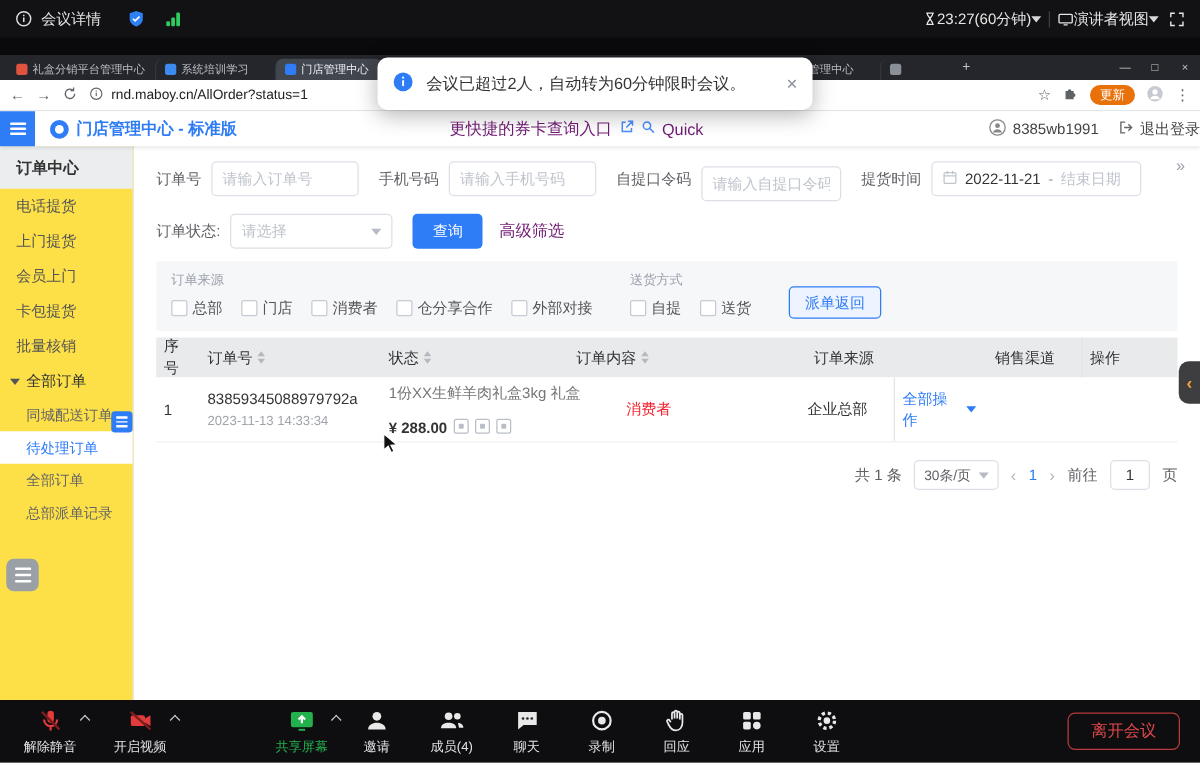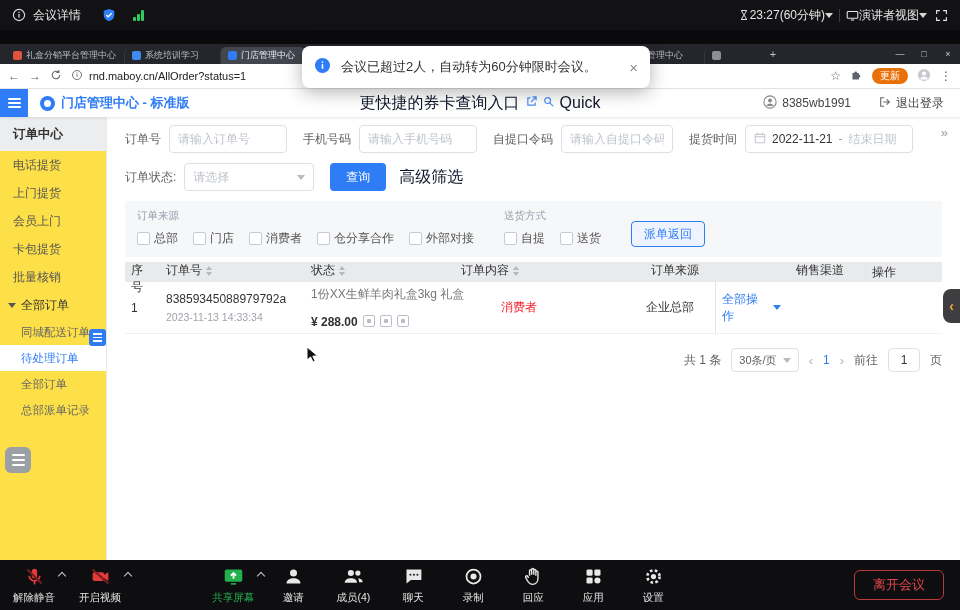--- a/index.html
+++ b/index.html
@@ -33,21 +33,21 @@
 .url-text{font-size:11px;color:#202124;white-space:nowrap}
 .chip-update{background:#e8710a;color:#fff;border-radius:8px;padding:1px 8px;font-size:10px;flex:none}
 
 .appheader{height:28px;background:#fff;box-shadow:0 1px 3px rgba(0,0,0,.10);display:flex;align-items:center;position:relative;z-index:3}
 .burger{width:28px;height:28px;background:#2e7cf6;color:#fff;display:flex;flex-direction:column;align-items:center;justify-content:center;gap:2px;flex:none}
 .burger i{width:13px;height:2px;background:#fff;display:block;border-radius:1px}
 .brand{display:flex;align-items:center;gap:6px;margin-left:12px;color:#2e7cf6;font-weight:bold;font-size:13px}
 .logo-circle{width:15px;height:15px;border-radius:50%;background:#2e7cf6;position:relative}
 .logo-circle::after{content:"";position:absolute;left:4px;top:4px;width:7px;height:7px;border-radius:50%;background:#fff}
 .quicklinks{display:flex;align-items:center;gap:6px;margin-left:170px;font-size:12px;color:#4a8cff}
-.hdr-right{margin-left:auto;display:flex;align-items:center;gap:28px;padding-right:16px;font-size:12px;color:#444}
+.hdr-right{margin-left:auto;display:flex;align-items:center;gap:16px;padding-right:0;font-size:12px;color:#444}
 .hdr-user,.hdr-logout{display:flex;align-items:center;gap:5px}
 
 .page{flex:1;display:flex;position:relative;background:#fff;height:443px}
 .sidebar{width:107px;background:#fde047;border-right:1px solid #e7e8ea;flex:none;font-size:12px;color:#555}
 .sb-section{height:34px;display:flex;align-items:center;padding-left:13px;font-weight:bold;color:#333;background:#ecedef;font-size:12.5px}
 .sb-item{height:28px;display:flex;align-items:center;padding-left:13px;cursor:default}
 .sb-group{height:28px;display:flex;align-items:center;gap:5px;padding-left:8px;color:#333}
 .sb-sub{height:26px;display:flex;align-items:center;padding-left:21px;font-size:11.5px;color:#666}
 .sb-sub.active{background:#fff;color:#2e7cf6}
 .main{flex:1;position:relative;padding:8px 18px 0;overflow:hidden}
@@ -55,29 +55,29 @@
 .frow{display:flex;align-items:center;margin-bottom:10px;font-size:12px;color:#606266}
 .flabel{margin-right:8px;flex:none}
 .ml{margin-left:16px}
 .inp{height:28px;border:1px solid #dcdfe6;border-radius:4px;background:#fff;font-size:12px;padding:0 8px;color:#333;outline:none}
 .inp::placeholder{color:#bfc4cc}
 .daterange{height:28px;border:1px solid #dcdfe6;border-radius:4px;display:flex;align-items:center;gap:6px;padding:0 8px;font-size:12px;color:#333;width:168px;background:#fff}
 .daterange .ph{color:#bfc4cc}
 .daterange .sep{color:#999}
 .select{height:28px;border:1px solid #dcdfe6;border-radius:4px;display:flex;align-items:center;justify-content:space-between;padding:0 8px;font-size:12px;color:#bfc4cc;background:#fff}
 .btn-primary{height:28px;background:#2e7cf6;color:#fff;border:none;border-radius:4px;padding:0 16px;font-size:12px}
-.link{color:#0f172a;font-size:16px;text-decoration:none}
+.link{color:#701a75;font-size:13px;text-decoration:none}
 .fpanel{background:#f6f7f9;border-radius:2px;padding:8px 12px 10px;display:flex;gap:30px;margin-top:4px;margin-bottom:5px}
 .glabel{font-size:10.5px;color:#9aa0ac;margin-bottom:7px}
 .cbrow{display:flex;gap:15px;align-items:center}
 .cb{display:flex;align-items:center;gap:4px;font-size:12px;color:#555}
 .cbbox{width:13px;height:13px;border:1px solid #c6cad2;border-radius:2px;background:#fff;display:inline-block}
 .btncol{display:flex;align-items:flex-end}
 .btn-outline{height:26px;border:1px solid #2e7cf6;color:#2e7cf6;background:#eef4ff;border-radius:4px;padding:0 12px;font-size:12px}
-.thead{display:flex;background:#e9eaec;height:20px;font-size:12px;color:#333}
+.thead{display:flex;background:#e9eaec;height:32px;align-items:center;font-size:12px;color:#333}
 .trow{display:flex;min-height:52px;align-items:center;border-bottom:1px solid #f0f1f3;font-size:12px;background:#fff}
 .col{padding:0 6px;flex:none}
 .c0{width:35px}.c1{width:145px}.c2{width:150px}.c3{width:190px}.c4{width:145px}.c5{width:75px}
 .c6{width:72px;border-left:1px solid #e2e4e8;align-self:stretch;display:flex;align-items:center;gap:4px}
 .l1{color:#333}
 .l1.gray{color:#777}
 .l2{color:#a0a4ab;font-size:10.5px;margin-top:5px}
 .price-line{display:flex;align-items:flex-start;margin-top:12px}
 .price-line b{color:#333;font-size:12px}
 .t-orange{color:#ff9800}
@@ -98,21 +98,21 @@
 .toast{position:absolute;top:46px;left:302px;width:348px;height:42px;background:#fff;border-radius:8px;box-shadow:0 4px 18px rgba(0,0,0,.30);display:flex;align-items:center;gap:10px;padding:0 12px;font-size:13px;color:#333;z-index:60}
 .toast-close{margin-left:auto;color:#8a8f98;font-size:15px}
 .edge-handle{position:absolute;top:289px;right:0;width:17px;height:34px;background:rgba(35,35,38,.88);border-radius:8px 0 0 8px;display:flex;align-items:center;justify-content:center;color:#f6a23c;font-size:14px;font-weight:bold;z-index:40}
 .sb-handle{position:absolute;left:89px;top:329px;width:17px;height:17px;background:#2e7cf6;border-radius:3px;display:flex;flex-direction:column;align-items:center;justify-content:center;gap:2px;z-index:30}
 .sb-handle i{width:9px;height:1.5px;background:#fff;display:block}
 .float-widget{position:absolute;left:5px;top:447px;width:26px;height:26px;background:#9aa0a6;border-radius:6px;display:flex;flex-direction:column;align-items:center;justify-content:center;gap:3px;z-index:30}
 .float-widget i{width:13px;height:2px;background:#fff;display:block;border-radius:1px}
 .cursor{position:absolute;left:306px;top:346px;z-index:70}
 
 #bottombar{position:absolute;top:560px;left:0;width:960px;height:50px;background:#0e0e11;display:flex;align-items:center;z-index:20}
-.zone-left{display:flex;gap:22px;margin-left:12px}
+.zone-left{display:flex;gap:28px;margin-left:18px}
 .zone-center{display:flex;gap:16px;margin:0 auto}
 .ctrl{display:flex;flex-direction:column;align-items:center;position:relative;min-width:44px}
 .cicon{height:22px;display:flex;align-items:center}
 .clabel{font-size:10.5px;color:#e3e3e3;margin-top:3px;white-space:nowrap}
 .clabel.green{color:#23b14d}
 .chev-up{position:absolute;right:-9px;top:7px;width:6px;height:6px;border-right:1.6px solid #c9c9c9;border-bottom:1.6px solid #c9c9c9;transform:rotate(-135deg)}
 .leave{height:30px;margin-right:16px;margin-left:auto;padding:0 18px;background:transparent;border:1px solid #b93a3c;border-radius:6px;color:#e0484a;font-size:13px}
 </style>
 </head>
 <body>
@@ -290,21 +290,21 @@
 
     <div class="main">
       <span class="collapse">»</span>
 
       <div class="frow">
         <span class="flabel">订单号</span>
         <input class="inp" style="width: 118px;" placeholder="请输入订单号">
         <span class="flabel ml">手机号码</span>
         <input class="inp" style="width: 118px;" placeholder="请输入手机号码">
         <span class="flabel ml">自提口令码</span>
-        <input class="inp" style="width: 112px;" placeholder="请输入自提口令码">
+        <input class="inp" style="width: 112px; margin-top: 8px;" placeholder="请输入自提口令码">
         <span class="flabel ml">提货时间</span>
         <div class="daterange">
           <span><svg viewBox="0 0 14 14" width="12" height="12">
                 <rect x="1.5" y="2.5" width="11" height="10" rx="1" stroke="#c0c4cc" fill="none" stroke-width="1.2"></rect>
                 <path d="M1.5 5.5h11M4.5 1v3M9.5 1v3" stroke="#c0c4cc" stroke-width="1.2"></path>
               </svg></span>
           <span>2022-11-21</span>
           <span class="sep">-</span>
           <span class="ph">结束日期</span>
         </div>

